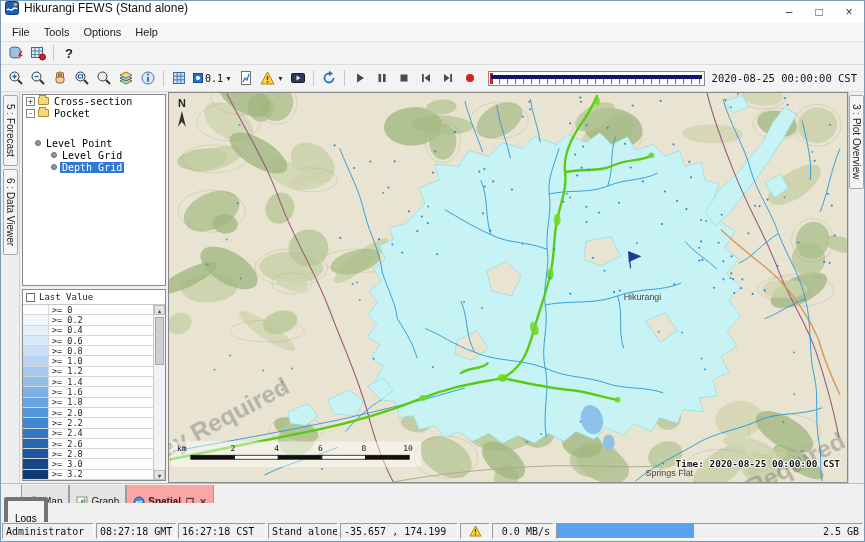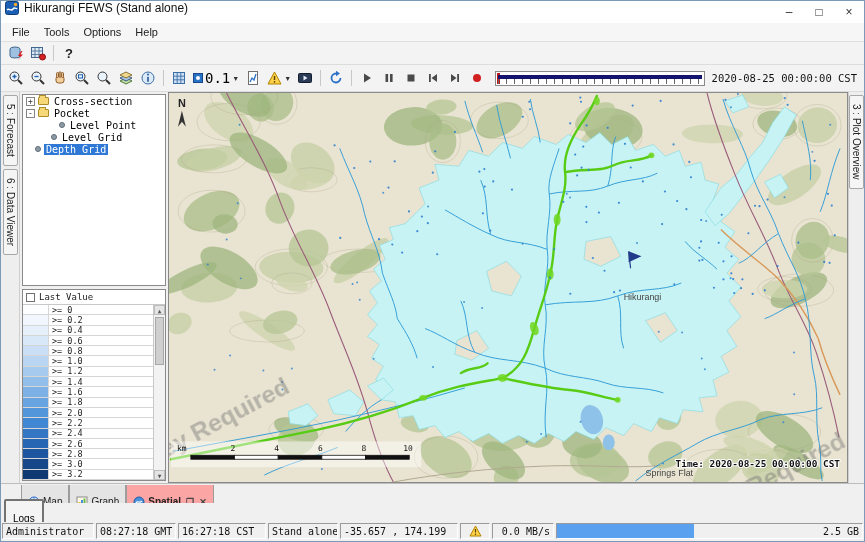--- a/index.html
+++ b/index.html
@@ -16,21 +16,21 @@
   .menu-item { font-size:11px; color:#222; padding:2px 7px; }
 
   
   .tb { background:#f3f3f3; border-bottom:1px solid #dcdcdc; display:flex; align-items:center; padding:0 4px; flex:0 0 auto; }
   .tb1 { height:23px; }
   .tb2 { height:27px; }
   .tbtn { width:22px; height:20px; display:flex; align-items:center; justify-content:center; border:1px solid transparent; border-radius:2px; }
   .sep { width:1px; height:16px; background:#c8c8c8; margin:0 4px; flex:0 0 auto; }
   .helpbtn { font-weight:bold; font-size:13px; color:#222; }
   .combo { display:flex; align-items:center; gap:2px; border:1px solid transparent; padding:0 2px; height:20px; }
-  .combo .val { font-size:14px; font-family:"DejaVu Sans Mono", monospace; }
+  .combo .val { font-size:10px; font-family:"DejaVu Sans Mono", monospace; }
   .caret { font-size:7px; color:#333; }
   .timeline { flex:1; height:15px; border:1px solid #8a8a8a; background:#fff; margin:0 7px; position:relative; min-width:120px; }
   .timeline .bar { position:absolute; left:2px; right:2px; top:3px; height:4px; background:#14146e; }
   .timeline .ticks { position:absolute; left:2px; right:2px; bottom:1px; height:5px;
       background-image:repeating-linear-gradient(to right,#666 0 1px,transparent 1px 8px); }
   .timeline .cursor { position:absolute; left:1px; top:1px; width:3px; height:11px; background:#c01818; }
   .tdate { font-size:10.5px; font-family:"DejaVu Sans Mono", monospace; color:#111; white-space:nowrap; margin-right:3px; }
 
   
   .main { flex:1 1 auto; display:flex; min-height:0; }
@@ -67,21 +67,21 @@
 
   .maparea { flex:1 1 auto; position:relative; border:1px solid #8a8a8a; background:#e9e4d2; min-width:0; }
   .maparea svg { position:absolute; inset:0; width:100%; height:100%; }
 
   
   .tabbar { height:20px; background:#f0f0f0; border-top:1px solid #bdbdbd; display:flex; align-items:flex-start; padding-left:20px; flex:0 0 auto; }
   .btab { display:flex; align-items:center; gap:3px; height:34px; margin-top:1px; padding:0 6px; border:1px solid #9c9c9c; border-top:none; background:#e4e4e4; font-size:10px; color:#222; border-radius:0 0 3px 3px; }
   .btab.active { background:#fca5a5; font-weight:bold; }
   .btab .mini { font-size:9px; color:#444; margin-left:2px; }
   .logsrow { height:19px; background:#f0f0f0; display:flex; align-items:center; padding-left:3px; flex:0 0 auto; }
-  .logsbtn { font-size:10px; padding:12px 7px; height:27px; background:#f4f4f4; border:2px solid #737373; border-radius:2px; }
+  .logsbtn { font-size:10px; padding:12px 7px; height:27px; background:#f4f4f4; border:4px solid #737373; border-radius:2px; }
 
   .statusbar { height:19px; background:#f0f0f0; display:flex; align-items:stretch; gap:2px; padding:1px 1px 2px 1px; flex:0 0 auto; font-family:"DejaVu Sans Mono", monospace; }
   .scell { border:1px solid; border-color:#9a9a9a #ffffff #ffffff #9a9a9a; background:#f0f0f0; font-size:10px; color:#111; display:flex; align-items:center; padding:0 3px; white-space:nowrap; overflow:hidden; }
   .scell.c-user { width:92px; } .scell.c-sys { width:272px; } .scell.c-gmt { width:80px; }
   .scell.c-cst { width:88px; } .scell.c-mode { width:70px; } .scell.c-coord { width:118px; }
   .scell.c-warn { width:30px; justify-content:center; } .scell.c-net { width:62px; justify-content:flex-end; }
   .scell.c-mem { flex:1; justify-content:flex-end; background:linear-gradient(to right,#5aa2f0 0 45%,#f0f0f0 45%); }
 
   .icon16 { display:block; }
 </style>
@@ -274,31 +274,31 @@
           <div class="tree-row" style="padding-left: 3px;">
             <span class="expander">+</span>
             <span class="ticon folder"></span>
             <span class="tlabel">Cross-section</span>
           </div>
           <div class="tree-row" style="padding-left: 3px;">
             <span class="expander">-</span>
             <span class="ticon folder"></span>
             <span class="tlabel">Pocket</span>
           </div>
-          <div class="tree-row" style="padding-left: 24px;">
+          <div class="tree-row" style="padding-left: 0; margin-top: 18px;">
             <span class="expander blank"></span>
             <span class="ticon dot"></span>
             <span class="tlabel">Level Point</span>
           </div>
           <div class="tree-row" style="padding-left: 16px;">
             <span class="expander blank"></span>
             <span class="ticon dot"></span>
             <span class="tlabel">Level Grid</span>
           </div>
-          <div class="tree-row sel" style="">
+          <div class="tree-row sel" style="padding-left: 16px;">
             <span class="expander blank"></span>
             <span class="ticon dot"></span>
             <span class="tlabel">Depth Grid</span>
           </div>
         </div>
       <div class="legendbox">
         <div class="legendhdr">
           <span class="cbx"></span>
           <span class="htext">Last Value</span>
         </div>

